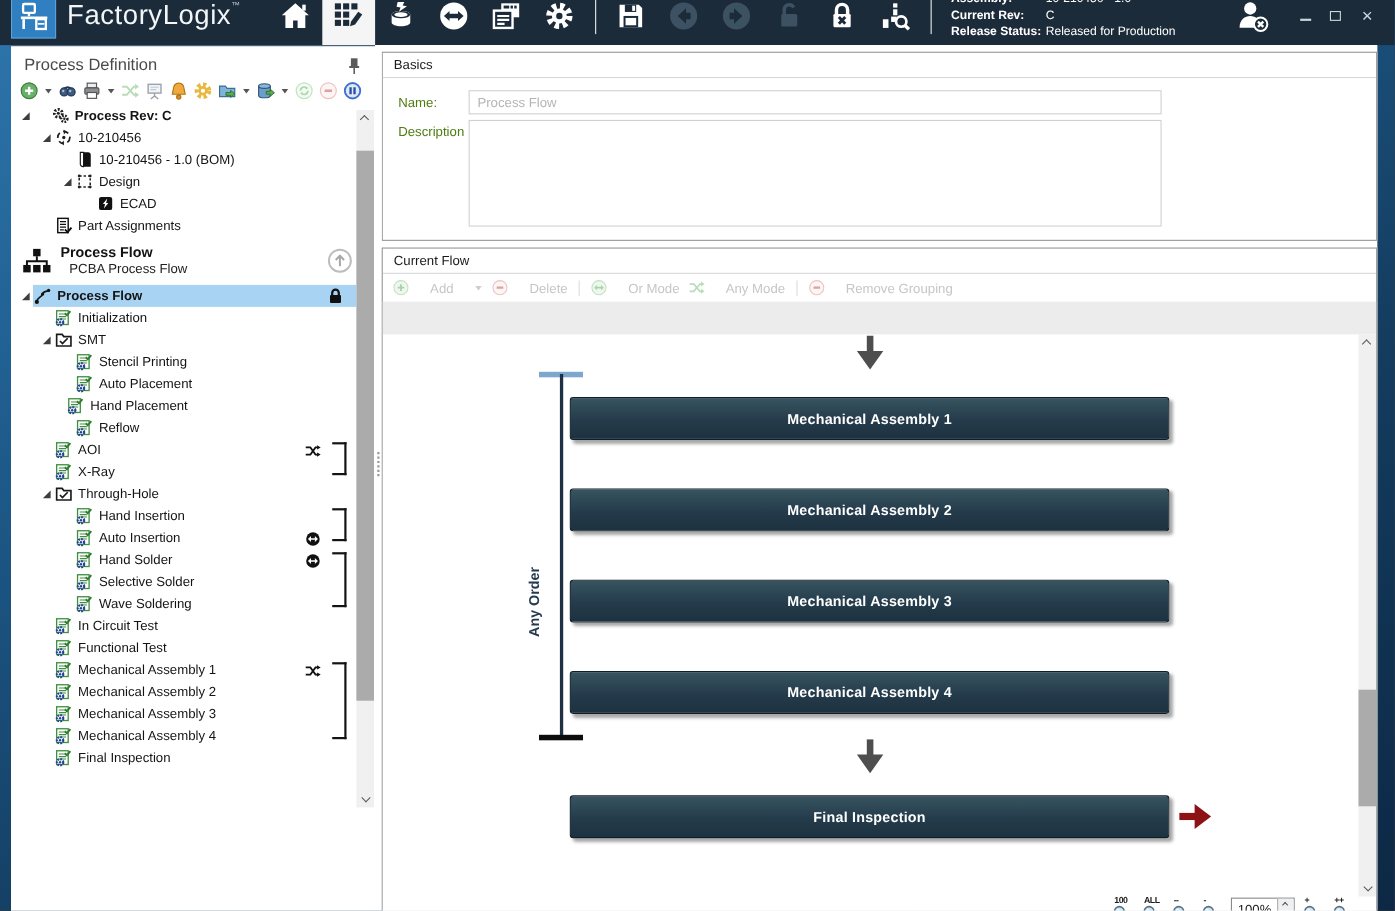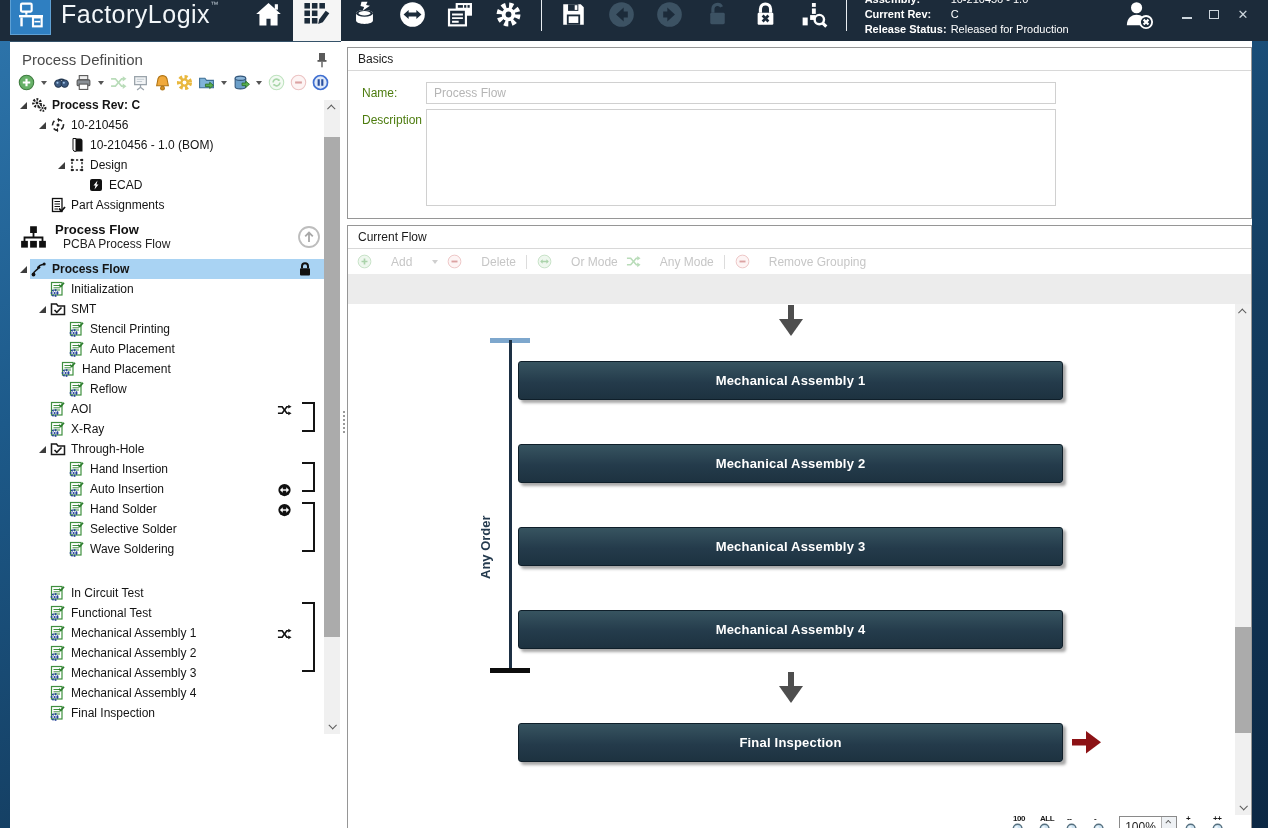--- a/index.html
+++ b/index.html
@@ -374,21 +374,21 @@
           </span>
           <span class="ptool">
             <svg viewBox="0 0 16 16">
               <circle cx="8" cy="8" r="6.6" fill="#dfe9f8" stroke="#3f6fd1" stroke-width="1.6"></circle>
               <path d="M6.3 5v6M9.7 5v6" stroke="#2a4f9e" stroke-width="2"></path>
             </svg>
           </span>
         </div>
 
       <div class="tree">
-          <div class="trow bold" style="padding-left: 6px;">
+          <div class="trow bold" style="padding-left: 6px; gap: 16px;">
             <span class="exp open"></span>
             <span class="rowc">
               <span class="nicon">
                 <svg viewBox="0 0 16 16">
                   <circle cx="6" cy="6" r="3.6" fill="none" stroke="#222" stroke-width="2.6" stroke-dasharray="1.8 1.4"></circle>
                   <circle cx="6" cy="6" r="1.4" fill="#222"></circle>
                   <circle cx="11.5" cy="11" r="2.8" fill="none" stroke="#222" stroke-width="2.2" stroke-dasharray="1.5 1.2"></circle>
                   <circle cx="11.5" cy="11" r="1.1" fill="#222"></circle>
                 </svg>
               </span>
@@ -729,21 +729,21 @@
                   <rect x="1.5" y="1.5" width="10.5" height="12.5" fill="#fff" stroke="#3f8f3f" stroke-width="1.2"></rect>
                   <path d="M3.5 4.5h6.5M3.5 6.8h6.5M3.5 9h6.5" stroke="#3f8f3f"></path>
                   <path d="M9 3.8l1.8 1.8L14 1.8" stroke="#2c7d2c" stroke-width="1.7" fill="none"></path>
                   <circle cx="4.6" cy="12" r="2.9" fill="none" stroke="#26439b" stroke-width="2" stroke-dasharray="1.6 1.1"></circle>
                   <circle cx="4.6" cy="12" r="1.1" fill="#26439b"></circle>
                 </svg>
               </span>
               <span class="tlabel">Wave Soldering</span>
             </span>
           </div>
-          <div class="trow" style="padding-left: 25px; margin-top: 24px;">
+          <div class="trow" style="padding-left: 25px;">
             <span class="exp"></span>
             <span class="rowc">
               <span class="nicon">
                 <svg viewBox="0 0 16 16">
                   <rect x="1.5" y="1.5" width="10.5" height="12.5" fill="#fff" stroke="#3f8f3f" stroke-width="1.2"></rect>
                   <path d="M3.5 4.5h6.5M3.5 6.8h6.5M3.5 9h6.5" stroke="#3f8f3f"></path>
                   <path d="M9 3.8l1.8 1.8L14 1.8" stroke="#2c7d2c" stroke-width="1.7" fill="none"></path>
                   <circle cx="4.6" cy="12" r="2.9" fill="none" stroke="#26439b" stroke-width="2" stroke-dasharray="1.6 1.1"></circle>
                   <circle cx="4.6" cy="12" r="1.1" fill="#26439b"></circle>
                 </svg>

